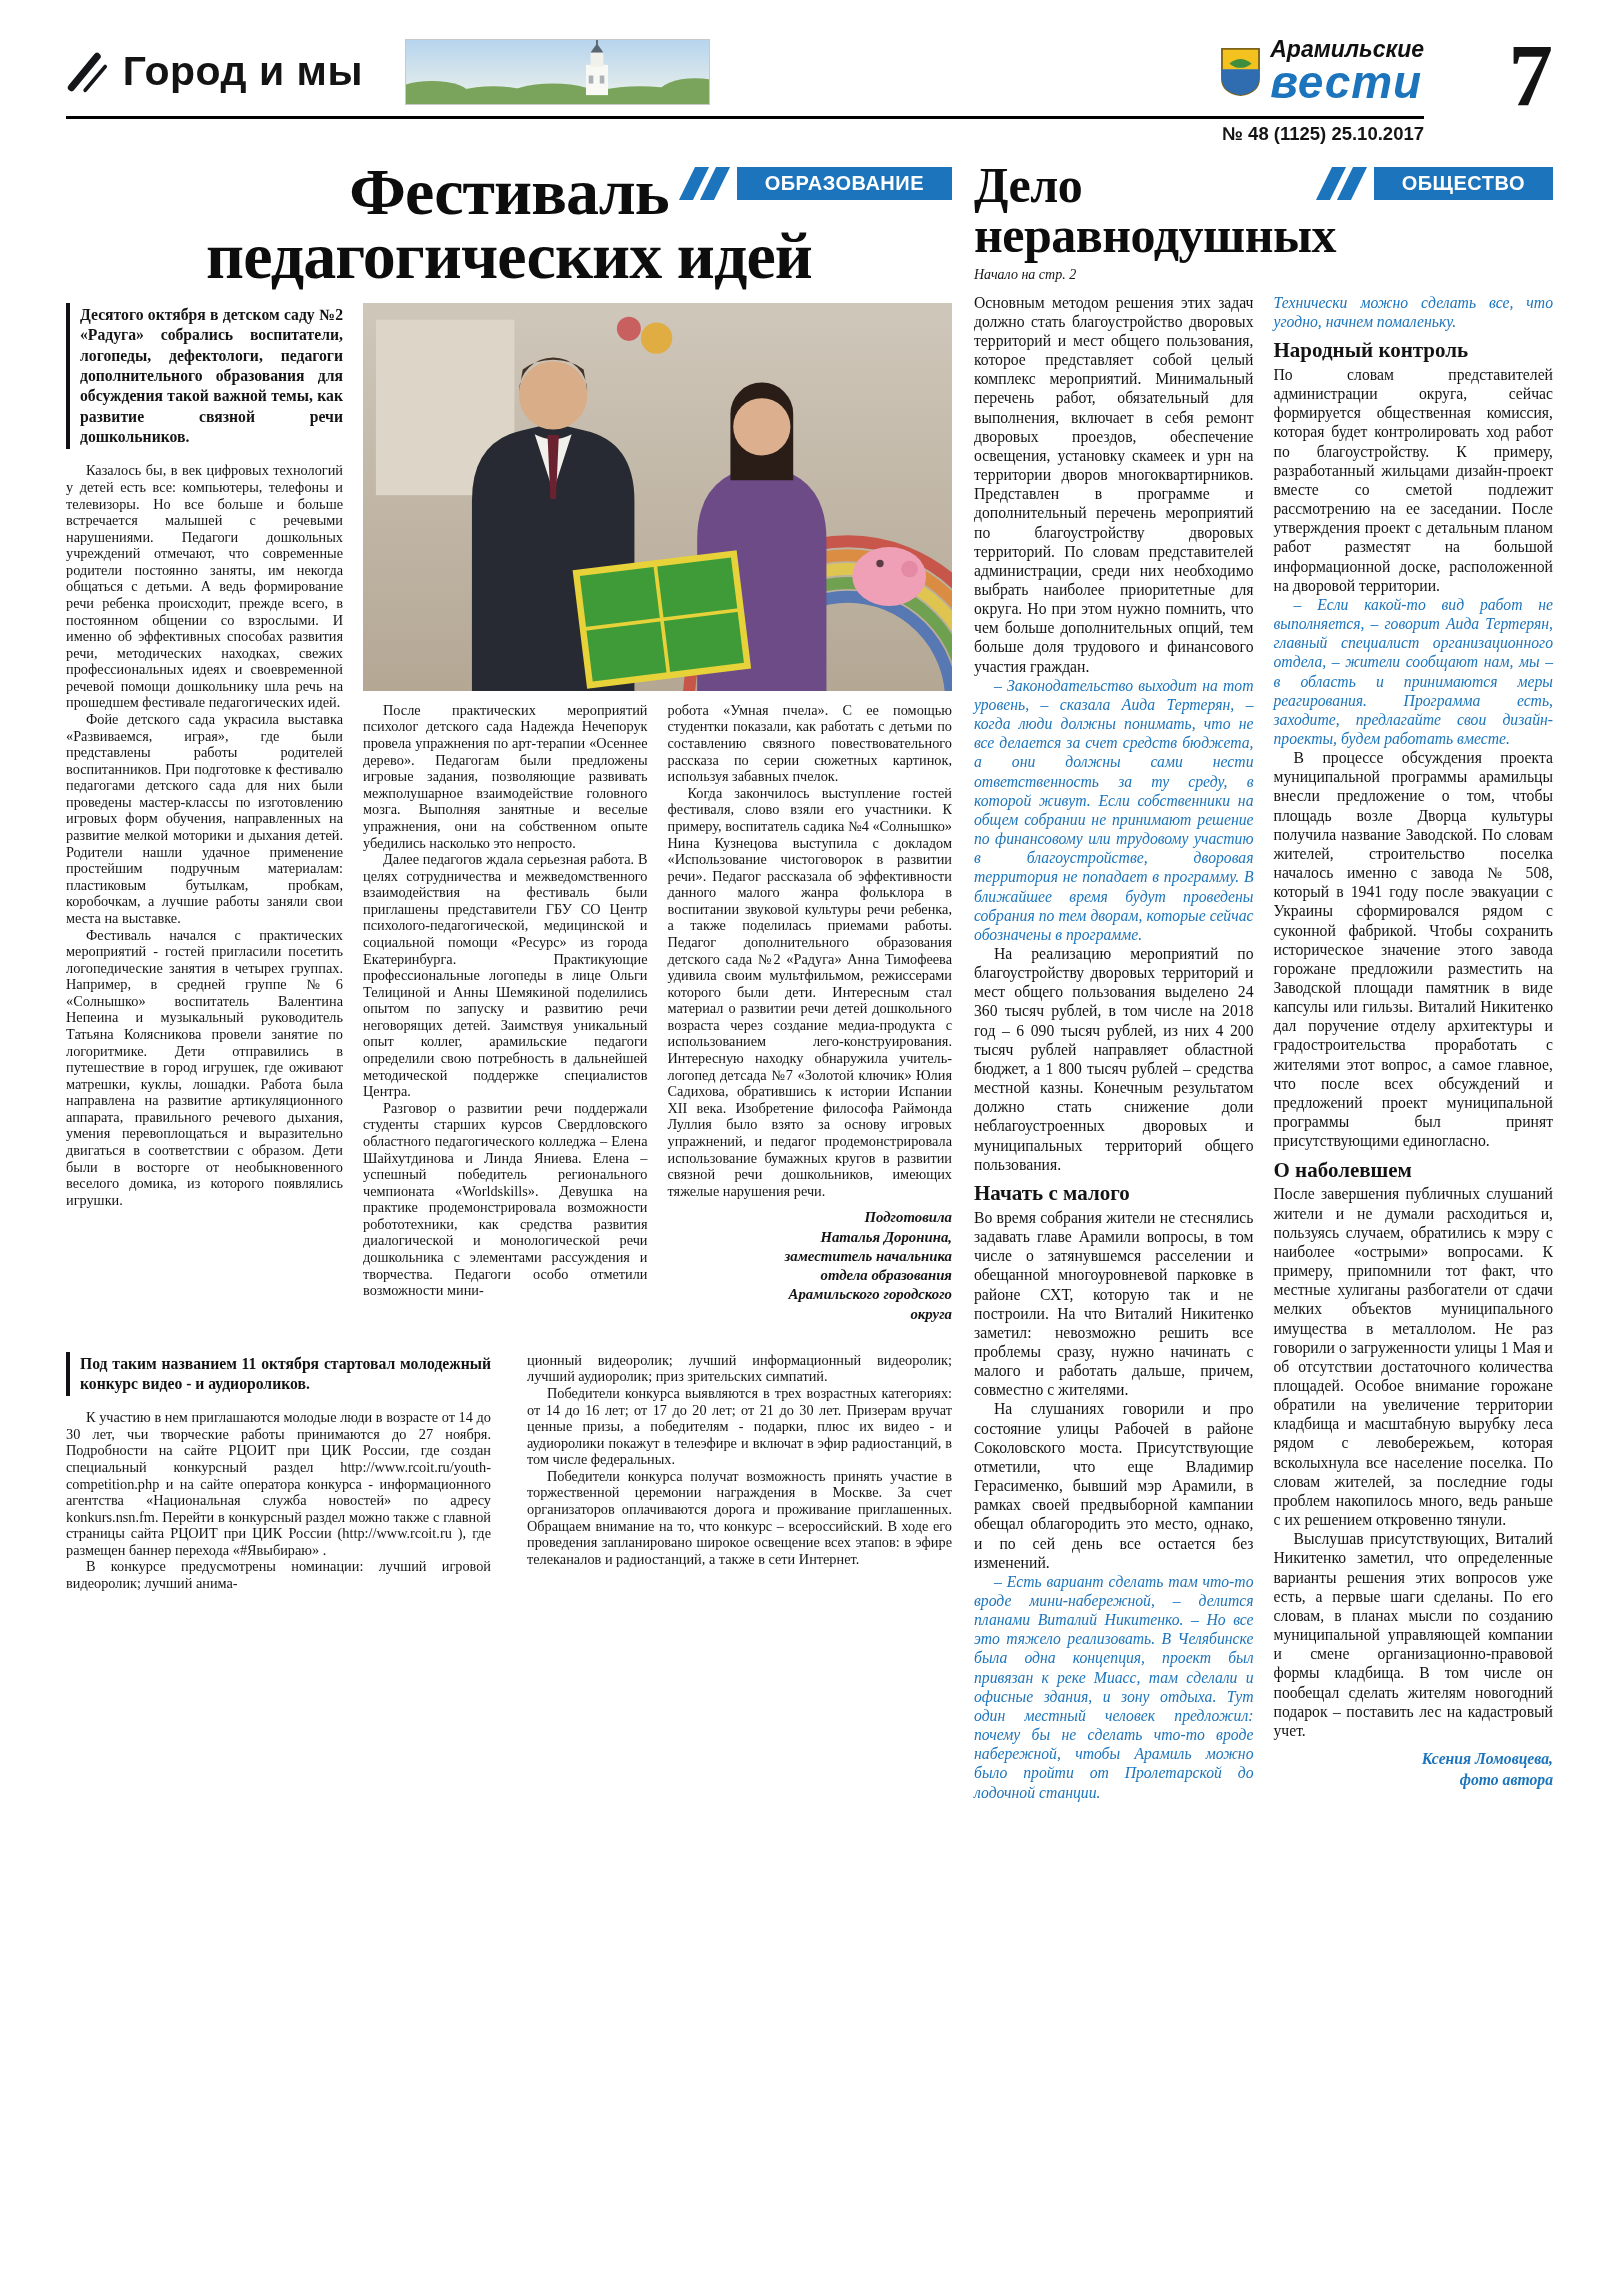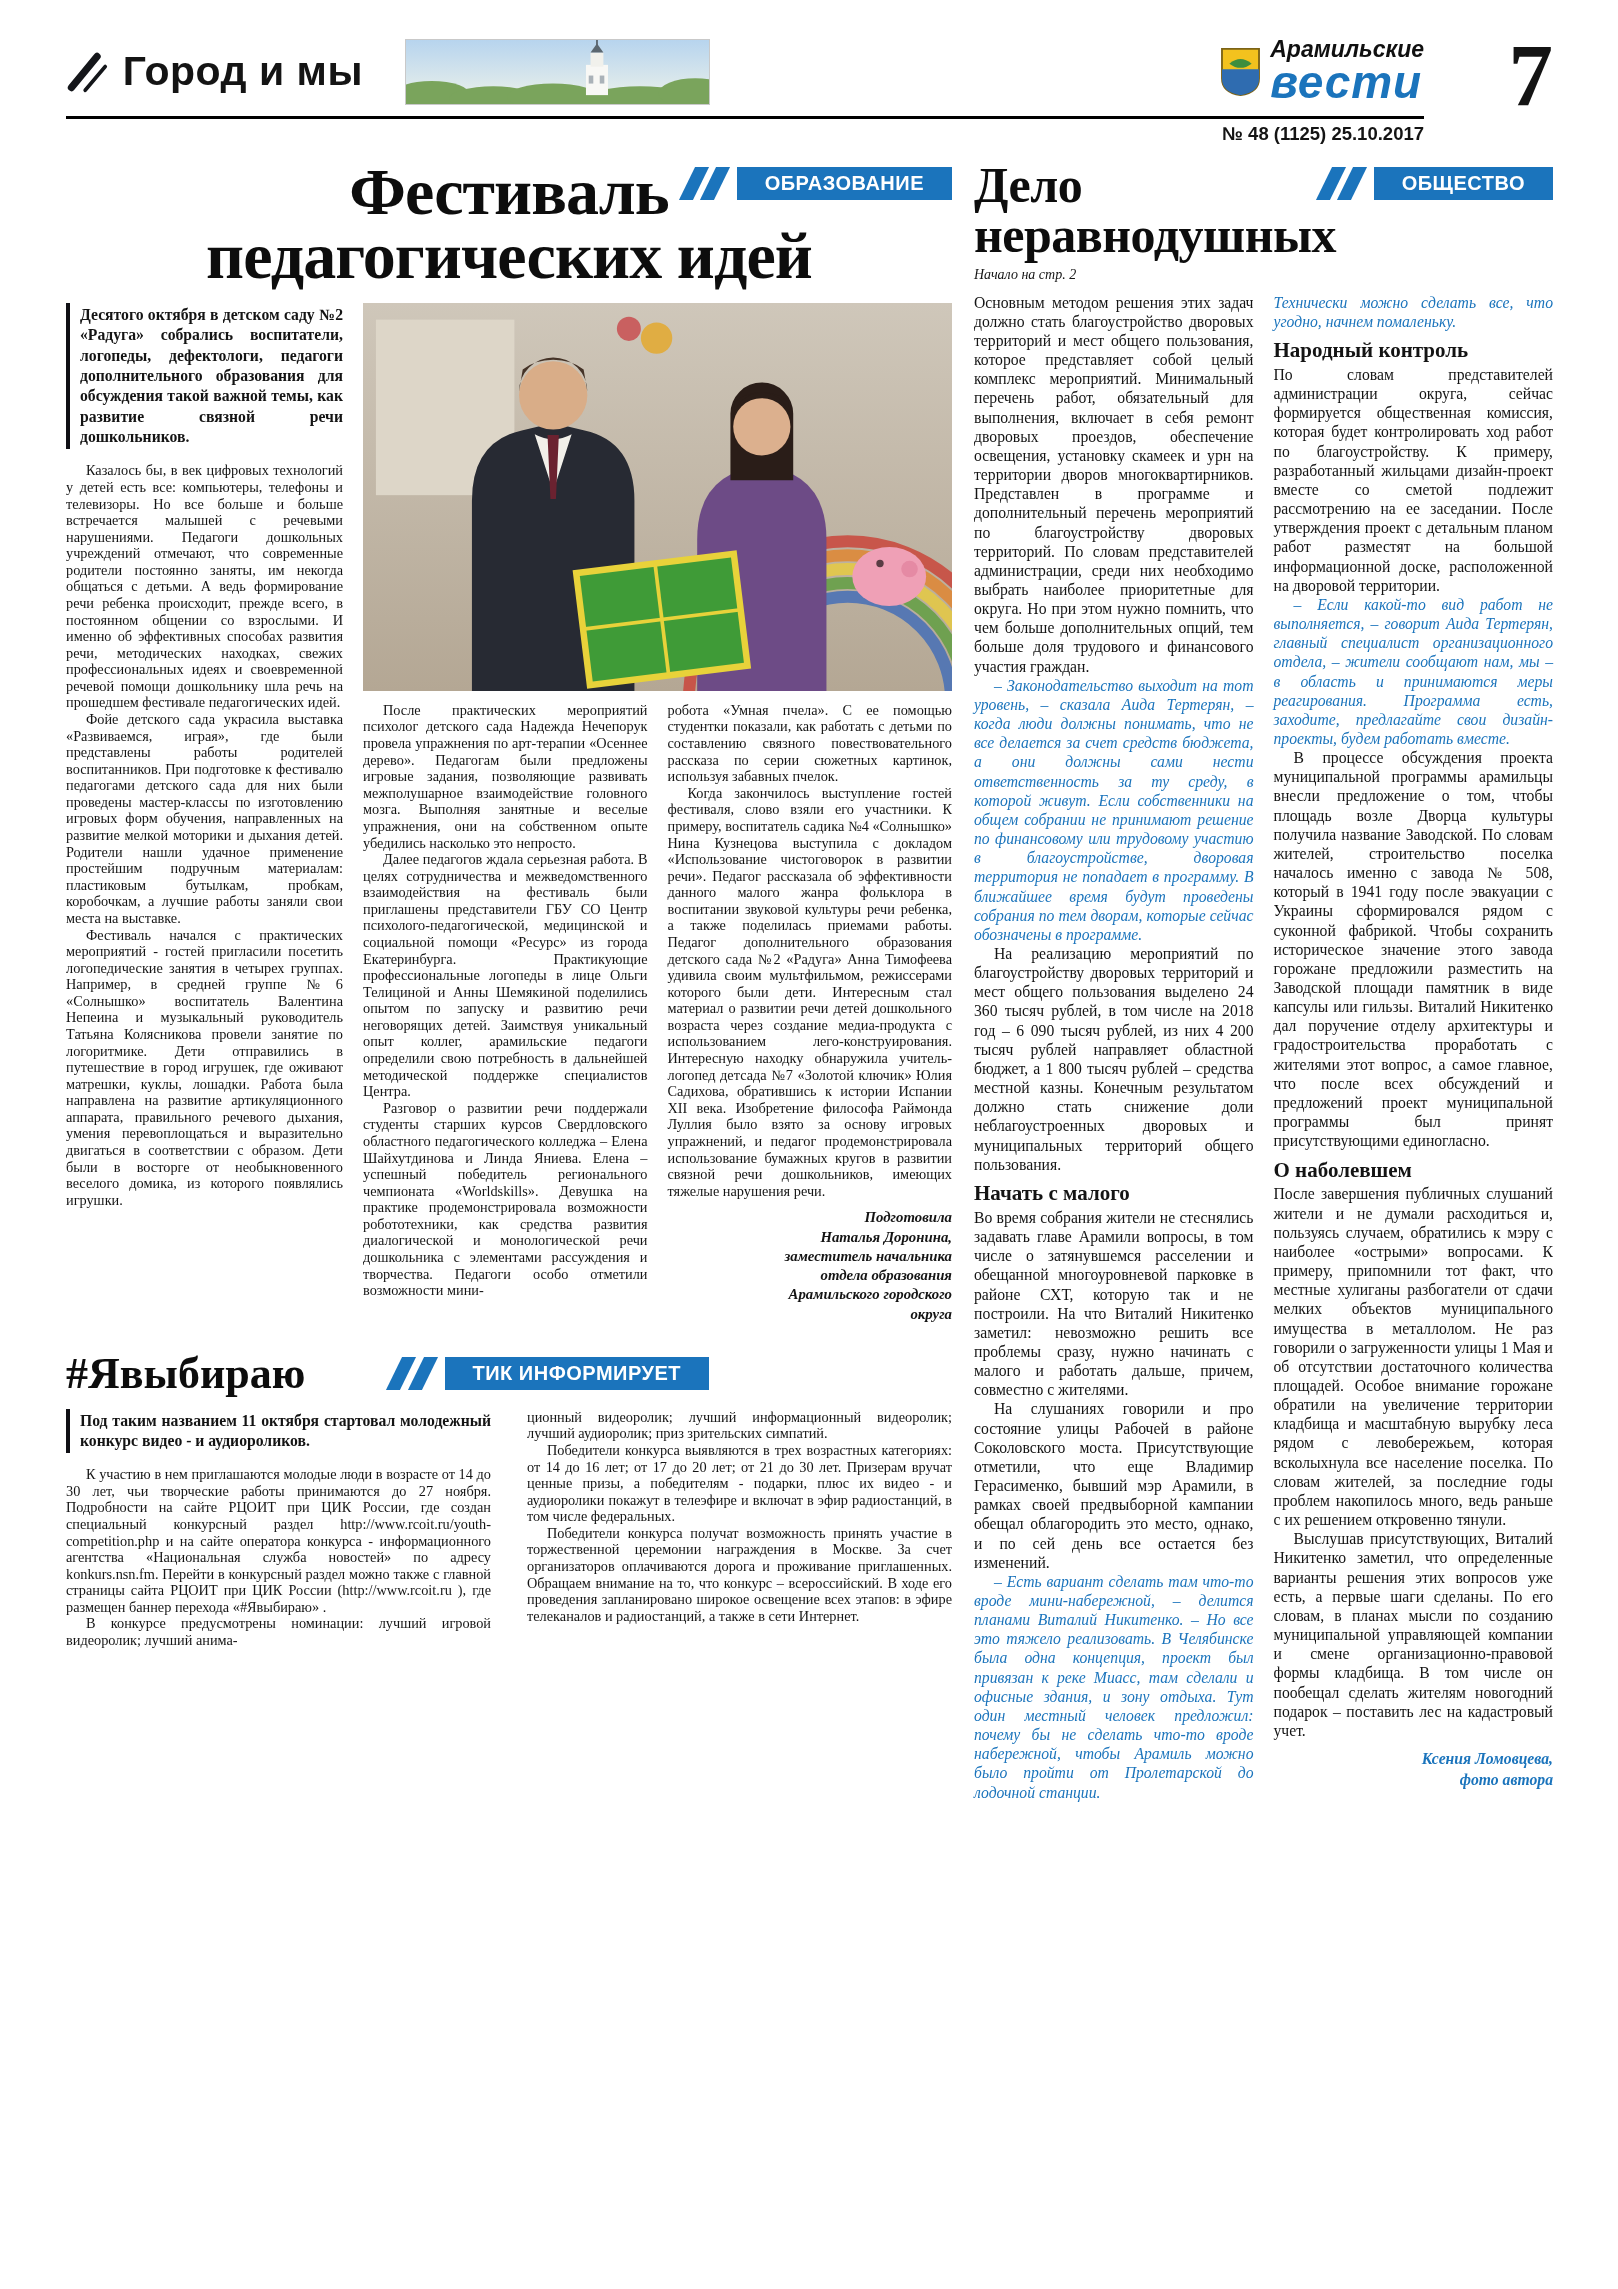--- a/index.html
+++ b/index.html
@@ -225,30 +225,20 @@
                     <div class="line">Арамильского городского</div>
                     <div class="line">округа</div>
                   </div>
               </div>
             </div>
           </div>
         </div>
       </article>
 
       <article class="a2">
-        <div class="a2-head">
-          <h2 class="headline">
-              <div class="line">#Явыбираю</div>
-            </h2>
-          <div class="badge">
-            <span class="stripe"></span>
-            <span class="stripe"></span>
-            <span class="badge-label">ТИК ИНФОРМИРУЕТ</span>
-          </div>
-        </div>
         <div class="a2-grid">
           <div class="col">
             <div class="lead">Под таким названием 11 октября стартовал молодежный конкурс видео - и аудиороликов.</div>
             <div>
                 <p class="para">К участию в нем приглашаются молодые люди в возрасте от 14 до 30 лет, чьи творческие работы принимаются до 27 ноября. Подробности на сайте РЦОИТ при ЦИК России, где создан специальный конкурсный раздел http://www.rcoit.ru/youth-competition.php и на сайте оператора конкурса - информационного агентства «Национальная служба новостей» по адресу konkurs.nsn.fm. Перейти в конкурсный раздел можно также с главной страницы сайта РЦОИТ при ЦИК России (http://www.rcoit.ru ), где размещен баннер перехода «#Явыбираю» .</p>
                 <p class="para">В конкурсе предусмотрены номинации: лучший игровой видеоролик; лучший анима-</p>
               </div>
           </div>
           <div class="col">
             <div>

